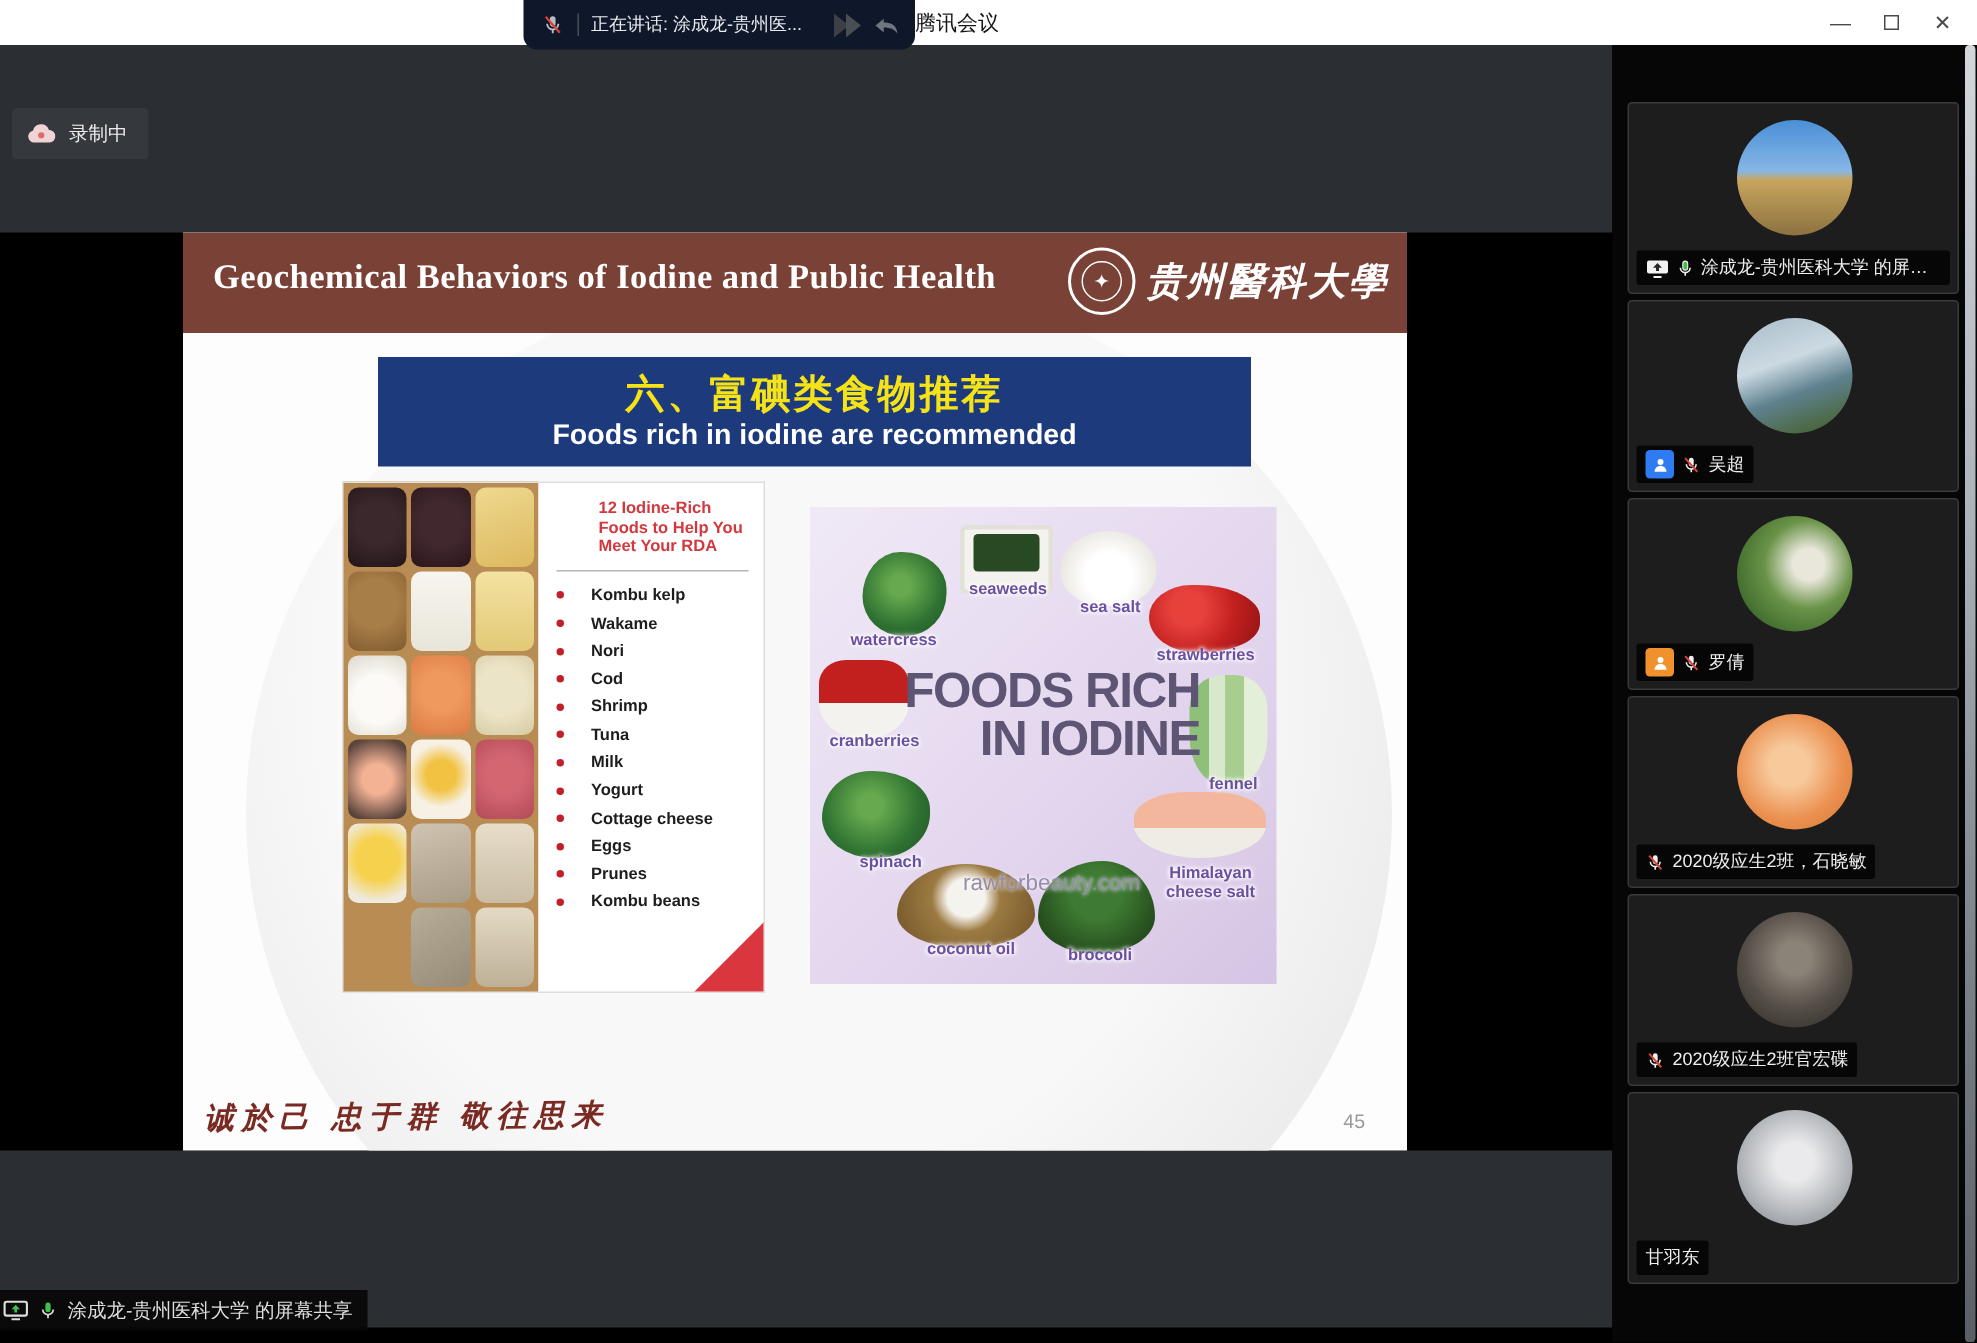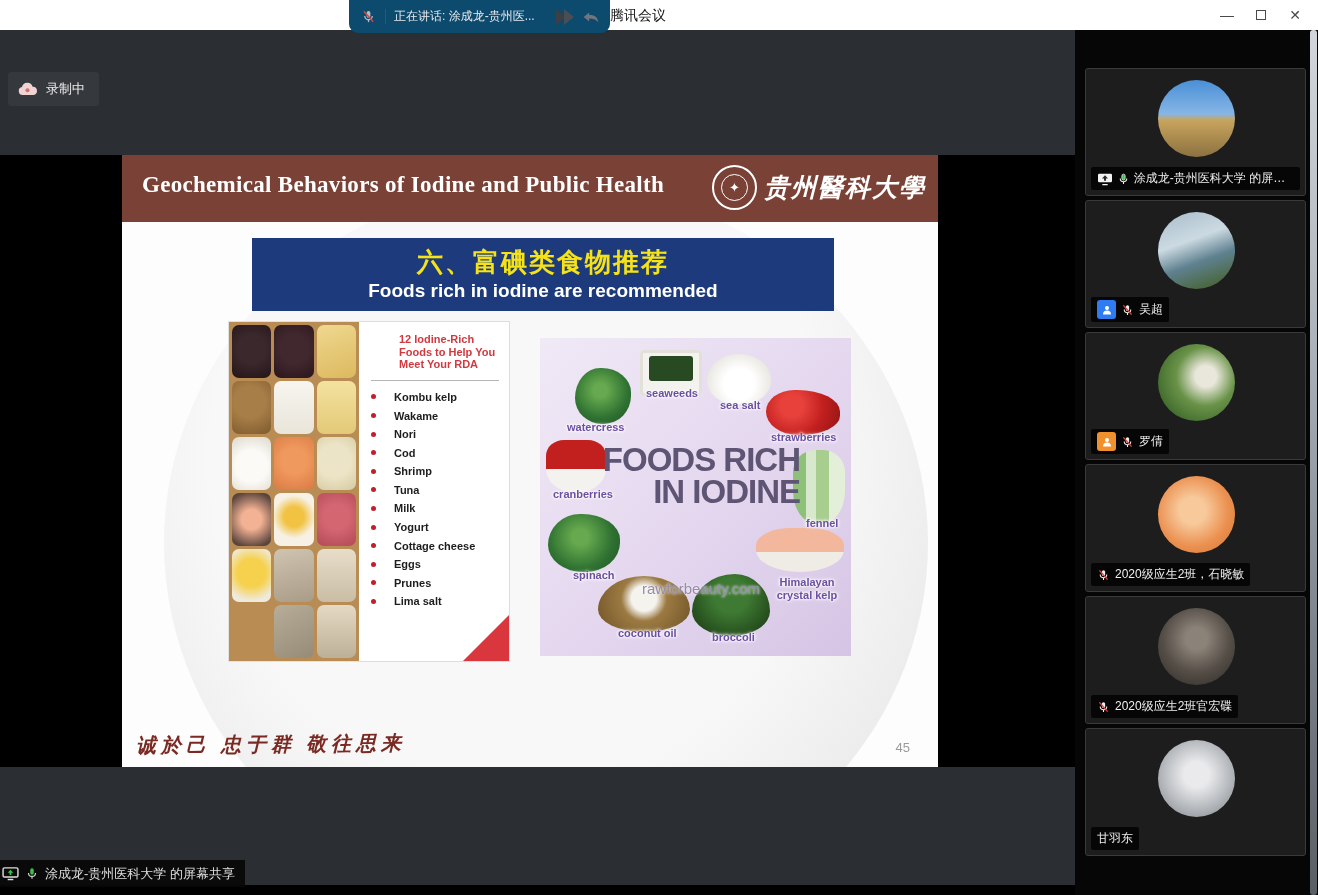--- a/index.html
+++ b/index.html
@@ -9,21 +9,21 @@
   .abs { position:absolute; }
 
   
   #titlebar { left:0; top:0; width:1318px; height:30px; background:#ffffff; z-index:30; }
   #win-title { left:610px; top:7px; font-size:14px; color:#151515; }
   #win-controls { right:6px; top:0; height:30px; display:flex; align-items:center; }
   .winbtn { width:34px; height:30px; display:flex; align-items:center; justify-content:center; color:#4a4a4a; font-size:14px; cursor:default; }
   .winbtn .maxbox { width:10px; height:10px; border:1.5px solid #4a4a4a; display:block; }
 
   
-  #speak-tab { left:349px; top:0; width:261px; height:33px; background:#0c4a6e; border-radius:0 0 9px 9px; display:flex; align-items:center; padding:0 8px 0 12px; z-index:31; }
+  #speak-tab { left:349px; top:0; width:261px; height:33px; background:#0f172a; border-radius:0 0 9px 9px; display:flex; align-items:center; padding:0 8px 0 12px; z-index:31; }
   #speak-tab .divider { width:1px; height:15px; background:#4a4f57; margin:0 8px 0 9px; }
   #speak-text { color:#e9ebee; font-size:12px; white-space:nowrap; overflow:hidden; text-overflow:ellipsis; flex:1; }
   .tab-arrows { display:flex; align-items:center; gap:2px; margin-left:4px; }
 
   
   #stage { left:0; top:30px; width:1075px; height:865px; background:#000; overflow:hidden; }
   #stage-topband { left:0; top:0; width:1075px; height:125px; background:#2b2e32; }
   #stage-botband { left:0; top:737px; width:1075px; height:118px; background:#2b2e32; }
 
   #rec-badge { left:8px; top:42px; height:34px; background:#35383d; border-radius:3px; display:flex; align-items:center; gap:9px; padding:0 14px 0 10px; }
@@ -244,21 +244,21 @@
           <li>
               <i class="bullet"></i>
               <b>Eggs</b>
             </li>
           <li>
               <i class="bullet"></i>
               <b>Prunes</b>
             </li>
           <li>
               <i class="bullet"></i>
-              <b>Lima salt</b>
+              <b>Kombu beans</b>
             </li>
         </ul>
         <div id="panel-triangle" class="abs"></div>
       </div>
 
       <div id="poster" class="abs">
         <div class="pblob greens" style="left:35px;top:30px;width:56px;height:56px;"></div>
         <div class="pblob tray" style="left:100px;top:12px;width:62px;height:46px;">
             <i></i>
           </div>
@@ -277,21 +277,21 @@
         </div>
         <div id="poster-watermark" class="abs">rawforbeauty.com</div>
 
         <div class="plabel" style="left:27px;top:83px;">watercress</div>
         <div class="plabel" style="left:106px;top:49px;">seaweeds</div>
         <div class="plabel" style="left:180px;top:61px;">sea salt</div>
         <div class="plabel" style="left:231px;top:93px;">strawberries</div>
         <div class="plabel" style="left:13px;top:150px;">cranberries</div>
         <div class="plabel" style="left:266px;top:179px;">fennel</div>
         <div class="plabel" style="left:33px;top:231px;">spinach</div>
-        <div class="plabel" style="left:228px;top:238px;width:78px;white-space:normal;text-align:center;line-height:1.15;">Himalayan crystal kelp</div>
+        <div class="plabel" style="left:228px;top:238px;width:78px;white-space:normal;text-align:center;line-height:1.15;">Himalayan cheese salt</div>
         <div class="plabel" style="left:78px;top:289px;">coconut oil</div>
         <div class="plabel" style="left:172px;top:293px;">broccoli</div>
       </div>
 
       <div id="motto" class="abs">诚於己 忠于群 敬往思来</div>
       <div id="page-num" class="abs">45</div>
     </div>
 
     <div id="share-badge" class="abs">
       <span>

